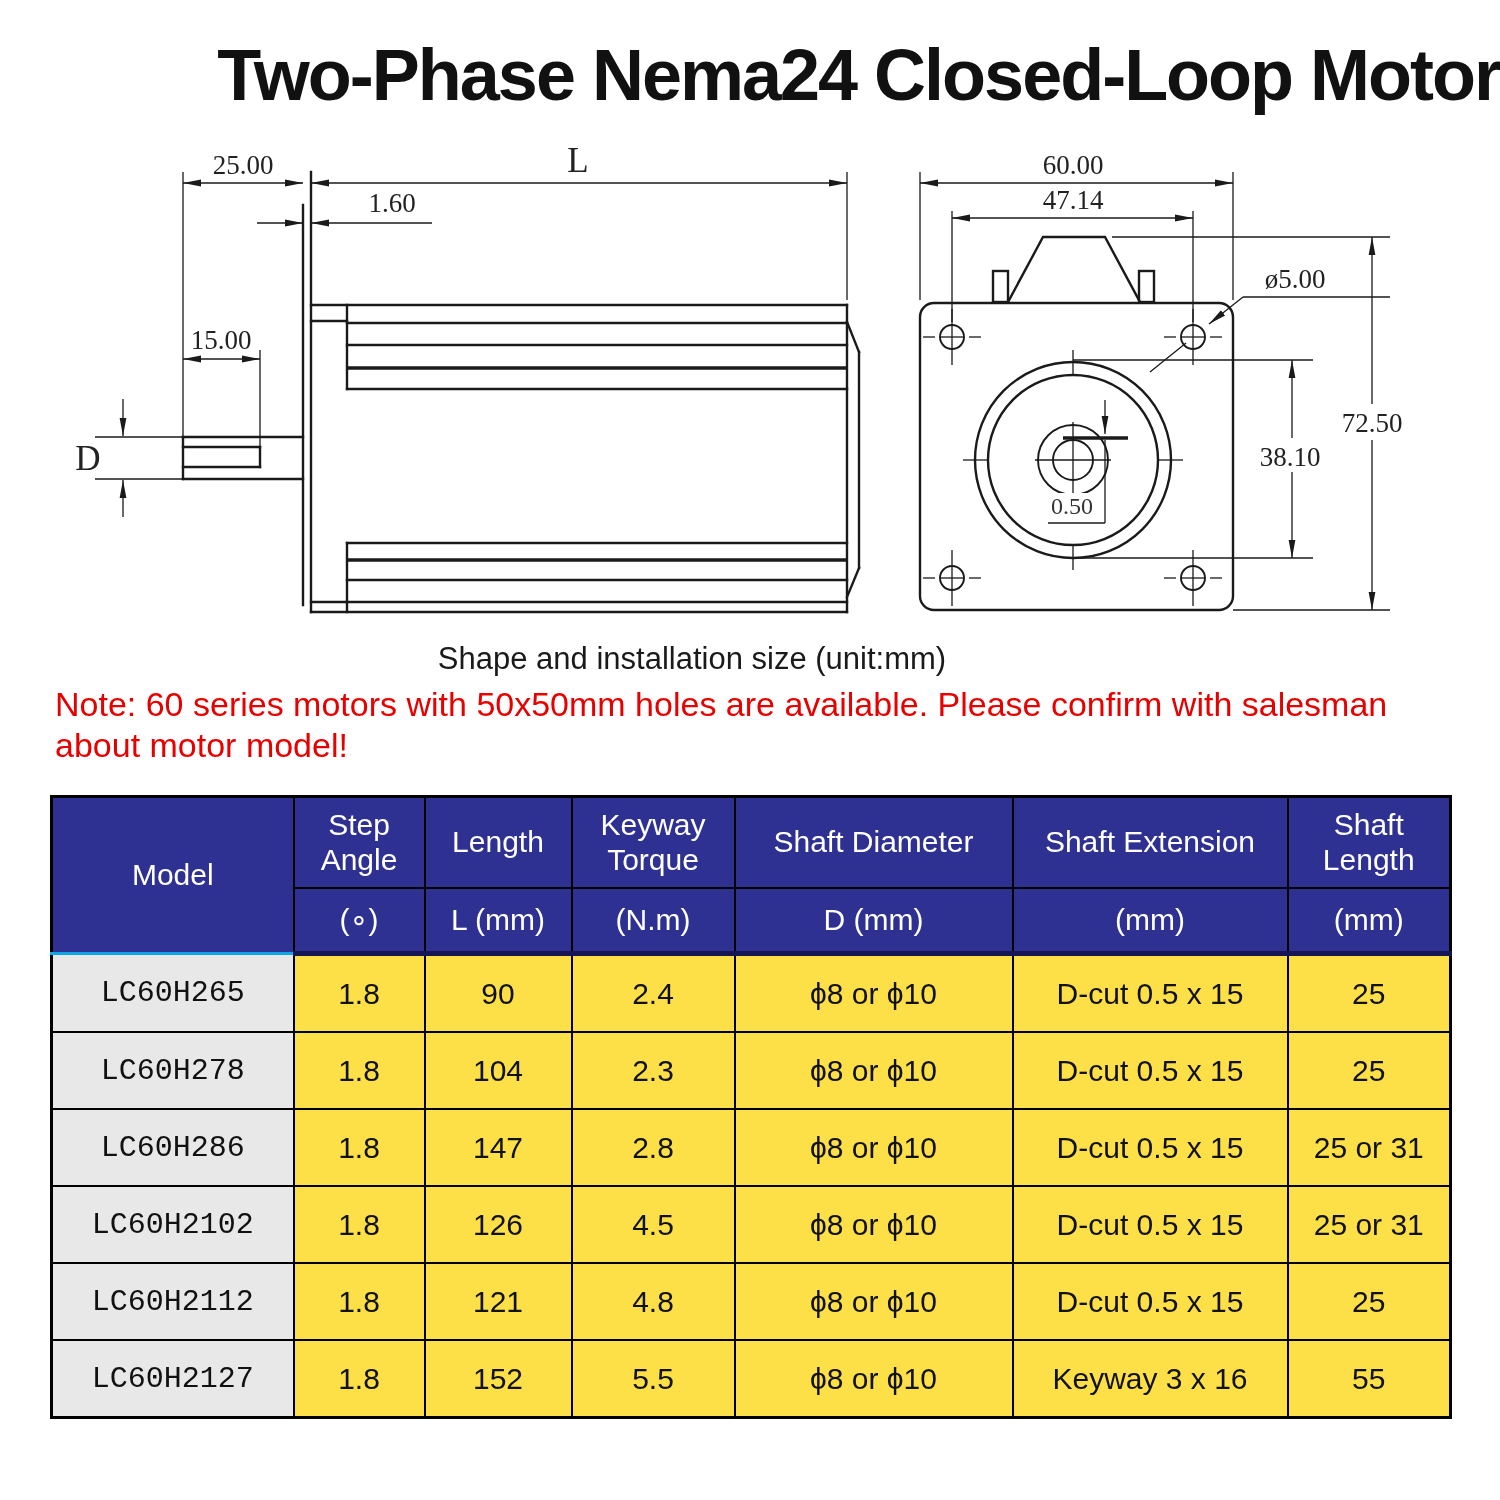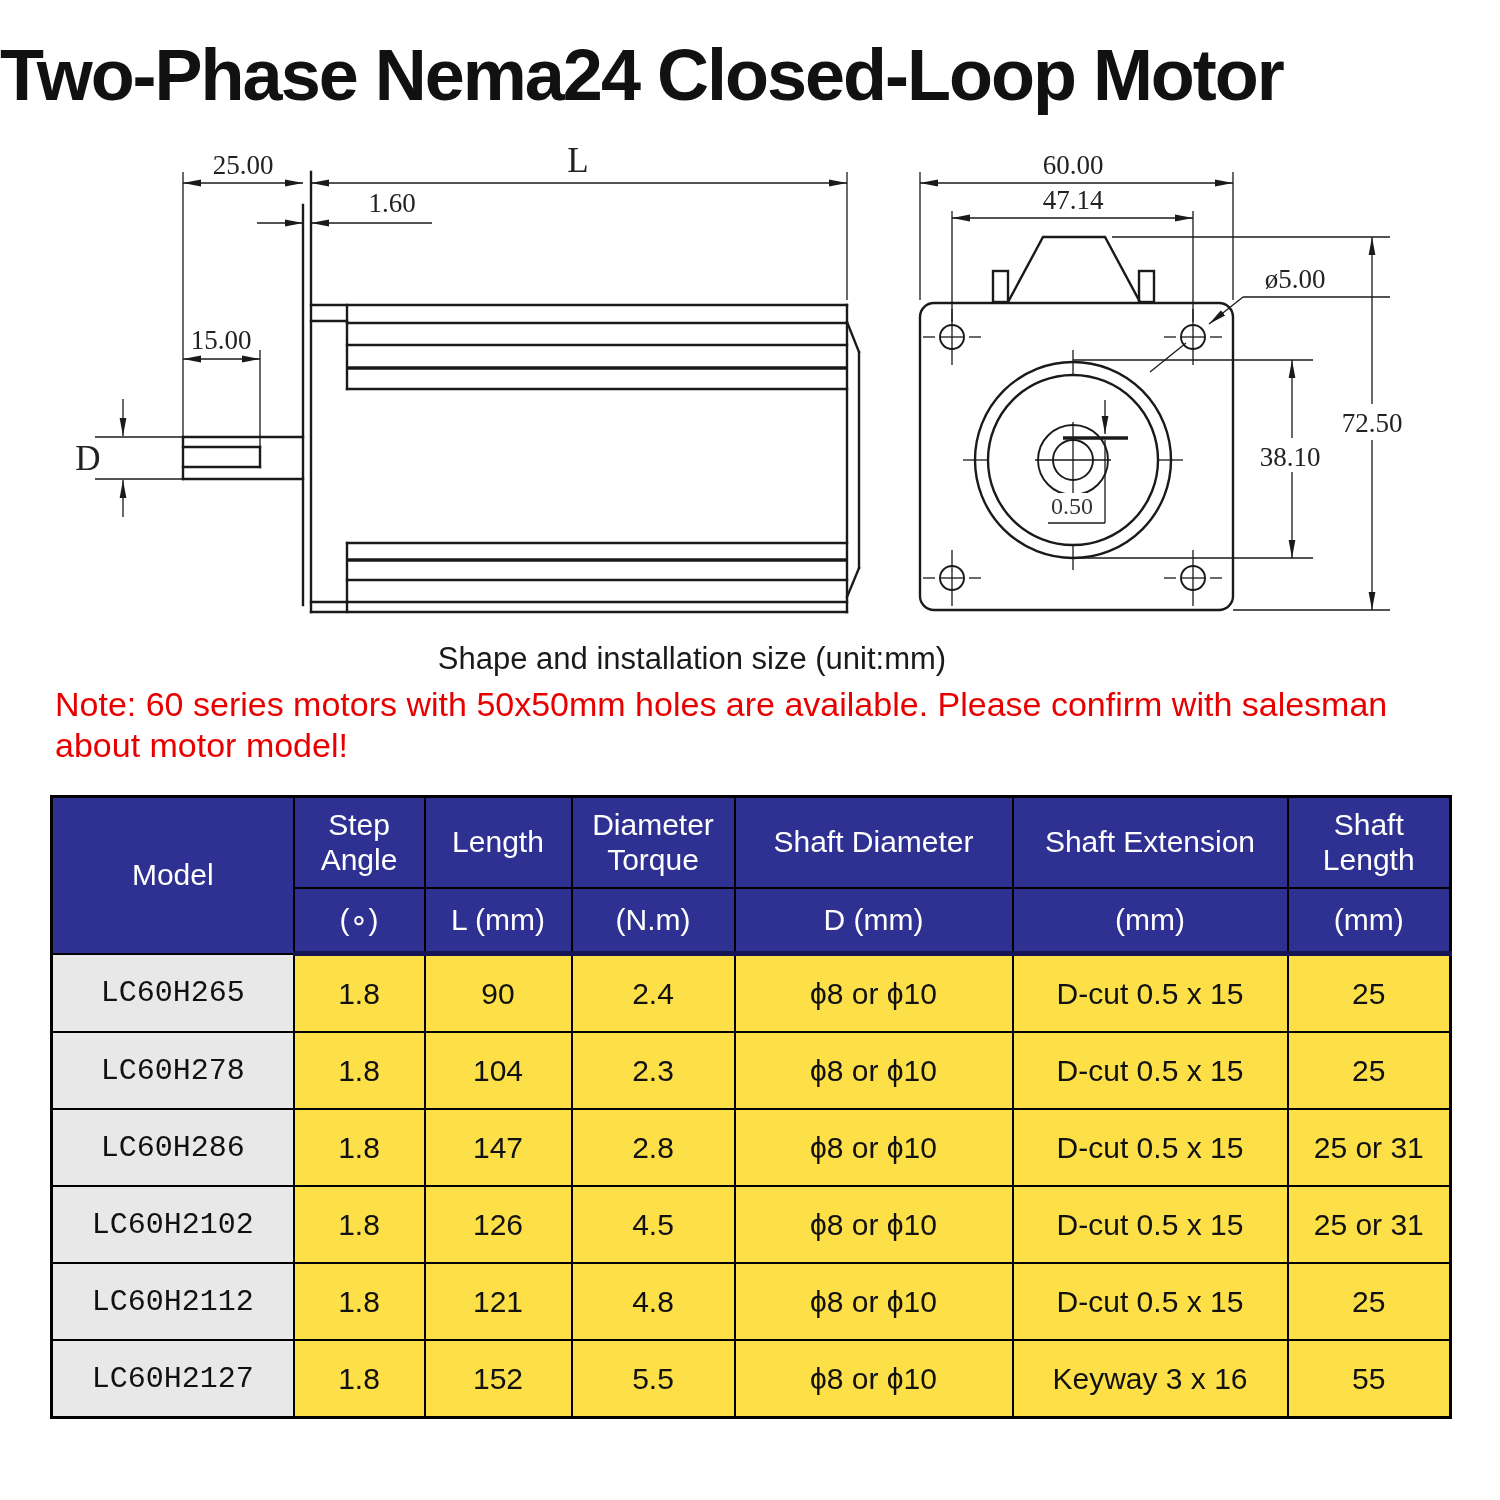--- a/index.html
+++ b/index.html
@@ -2,21 +2,21 @@
 <html><head>
 <meta charset="utf-8">
 <style>
   html,body{margin:0;padding:0;}
   body{
     width:1500px;height:1500px;position:relative;background:#ffffff;
     font-family:"Liberation Sans",sans-serif;color:#111;overflow:hidden;
   }
   
   .page-title{
-    position:absolute;top:36px;left:0;width:1500px;text-align:left;
+    position:absolute;top:36px;left:0;width:1500px;text-align:right;
     font-size:72px;font-weight:bold;letter-spacing:-2px;color:#111;line-height:1.1;
     transform:scaleX(1.0);
   }
   
   .drawing-svg{position:absolute;top:130px;left:0;}
   .ol{stroke:#1a1a1a;stroke-width:2.4;fill:none;stroke-linecap:square;}
   .ol3{stroke:#1a1a1a;stroke-width:3.6;fill:none;}
   .holel{stroke:#1a1a1a;stroke-width:1.9;fill:none;}
   .thin{stroke:#1a1a1a;stroke-width:1.3;fill:none;}
   .dimtxt{font-family:"Liberation Serif","DejaVu Serif",serif;font-size:27px;fill:#222;}
@@ -43,21 +43,21 @@
     border:2px solid #000;text-align:center;vertical-align:middle;
     padding:0 4px;overflow:hidden;
   }
   .spec-table{border:3px solid #000;}
   .spec-table thead th{
     background:#2e3192;color:#ffffff;font-weight:400;
     font-size:30px;line-height:1.15;
   }
   .spec-table tr.hdr-labels th{height:89px;}
   .spec-table tr.hdr-units th{height:62px;border-bottom:5px solid #161654;}
-  .spec-table th.model-hd{border-bottom:1px solid #0ea5e9;font-size:30px;}
+  .spec-table th.model-hd{border-bottom:3px solid #0ea5e9;font-size:30px;}
   .spec-table tbody td{font-size:30px;height:75px;background:#fde047;color:#111;}
   .spec-table tbody td.model-cell{background:#e8e8e8;font-family:Liberation Mono, monospace;}
 </style>
 </head>
 <body>
 
 <div class="page-title">Two-Phase Nema24 Closed-Loop Motor</div>
 
 <svg class="drawing-svg" width="1500" height="510" viewBox="0 130 1500 510" xmlns="http://www.w3.org/2000/svg">
   <defs>
@@ -229,21 +229,21 @@
     <col style="width:163px">
       <col style="width:278px">
       <col style="width:275px">
       <col style="width:163px">
   </colgroup>
   <thead>
     <tr class="hdr-labels">
       <th class="model-hd" rowspan="2">Model</th>
       <th>Step Angle</th>
       <th>Length</th>
-      <th>Diameter Torque</th>
+      <th>Keyway Torque</th>
       <th>Shaft Diameter</th>
       <th>Shaft Extension</th>
       <th>Shaft Length</th>
     </tr>
     <tr class="hdr-units">
       <th>(∘)</th>
       <th>L (mm)</th>
       <th>(N.m)</th>
       <th>D (mm)</th>
       <th>(mm)</th>

